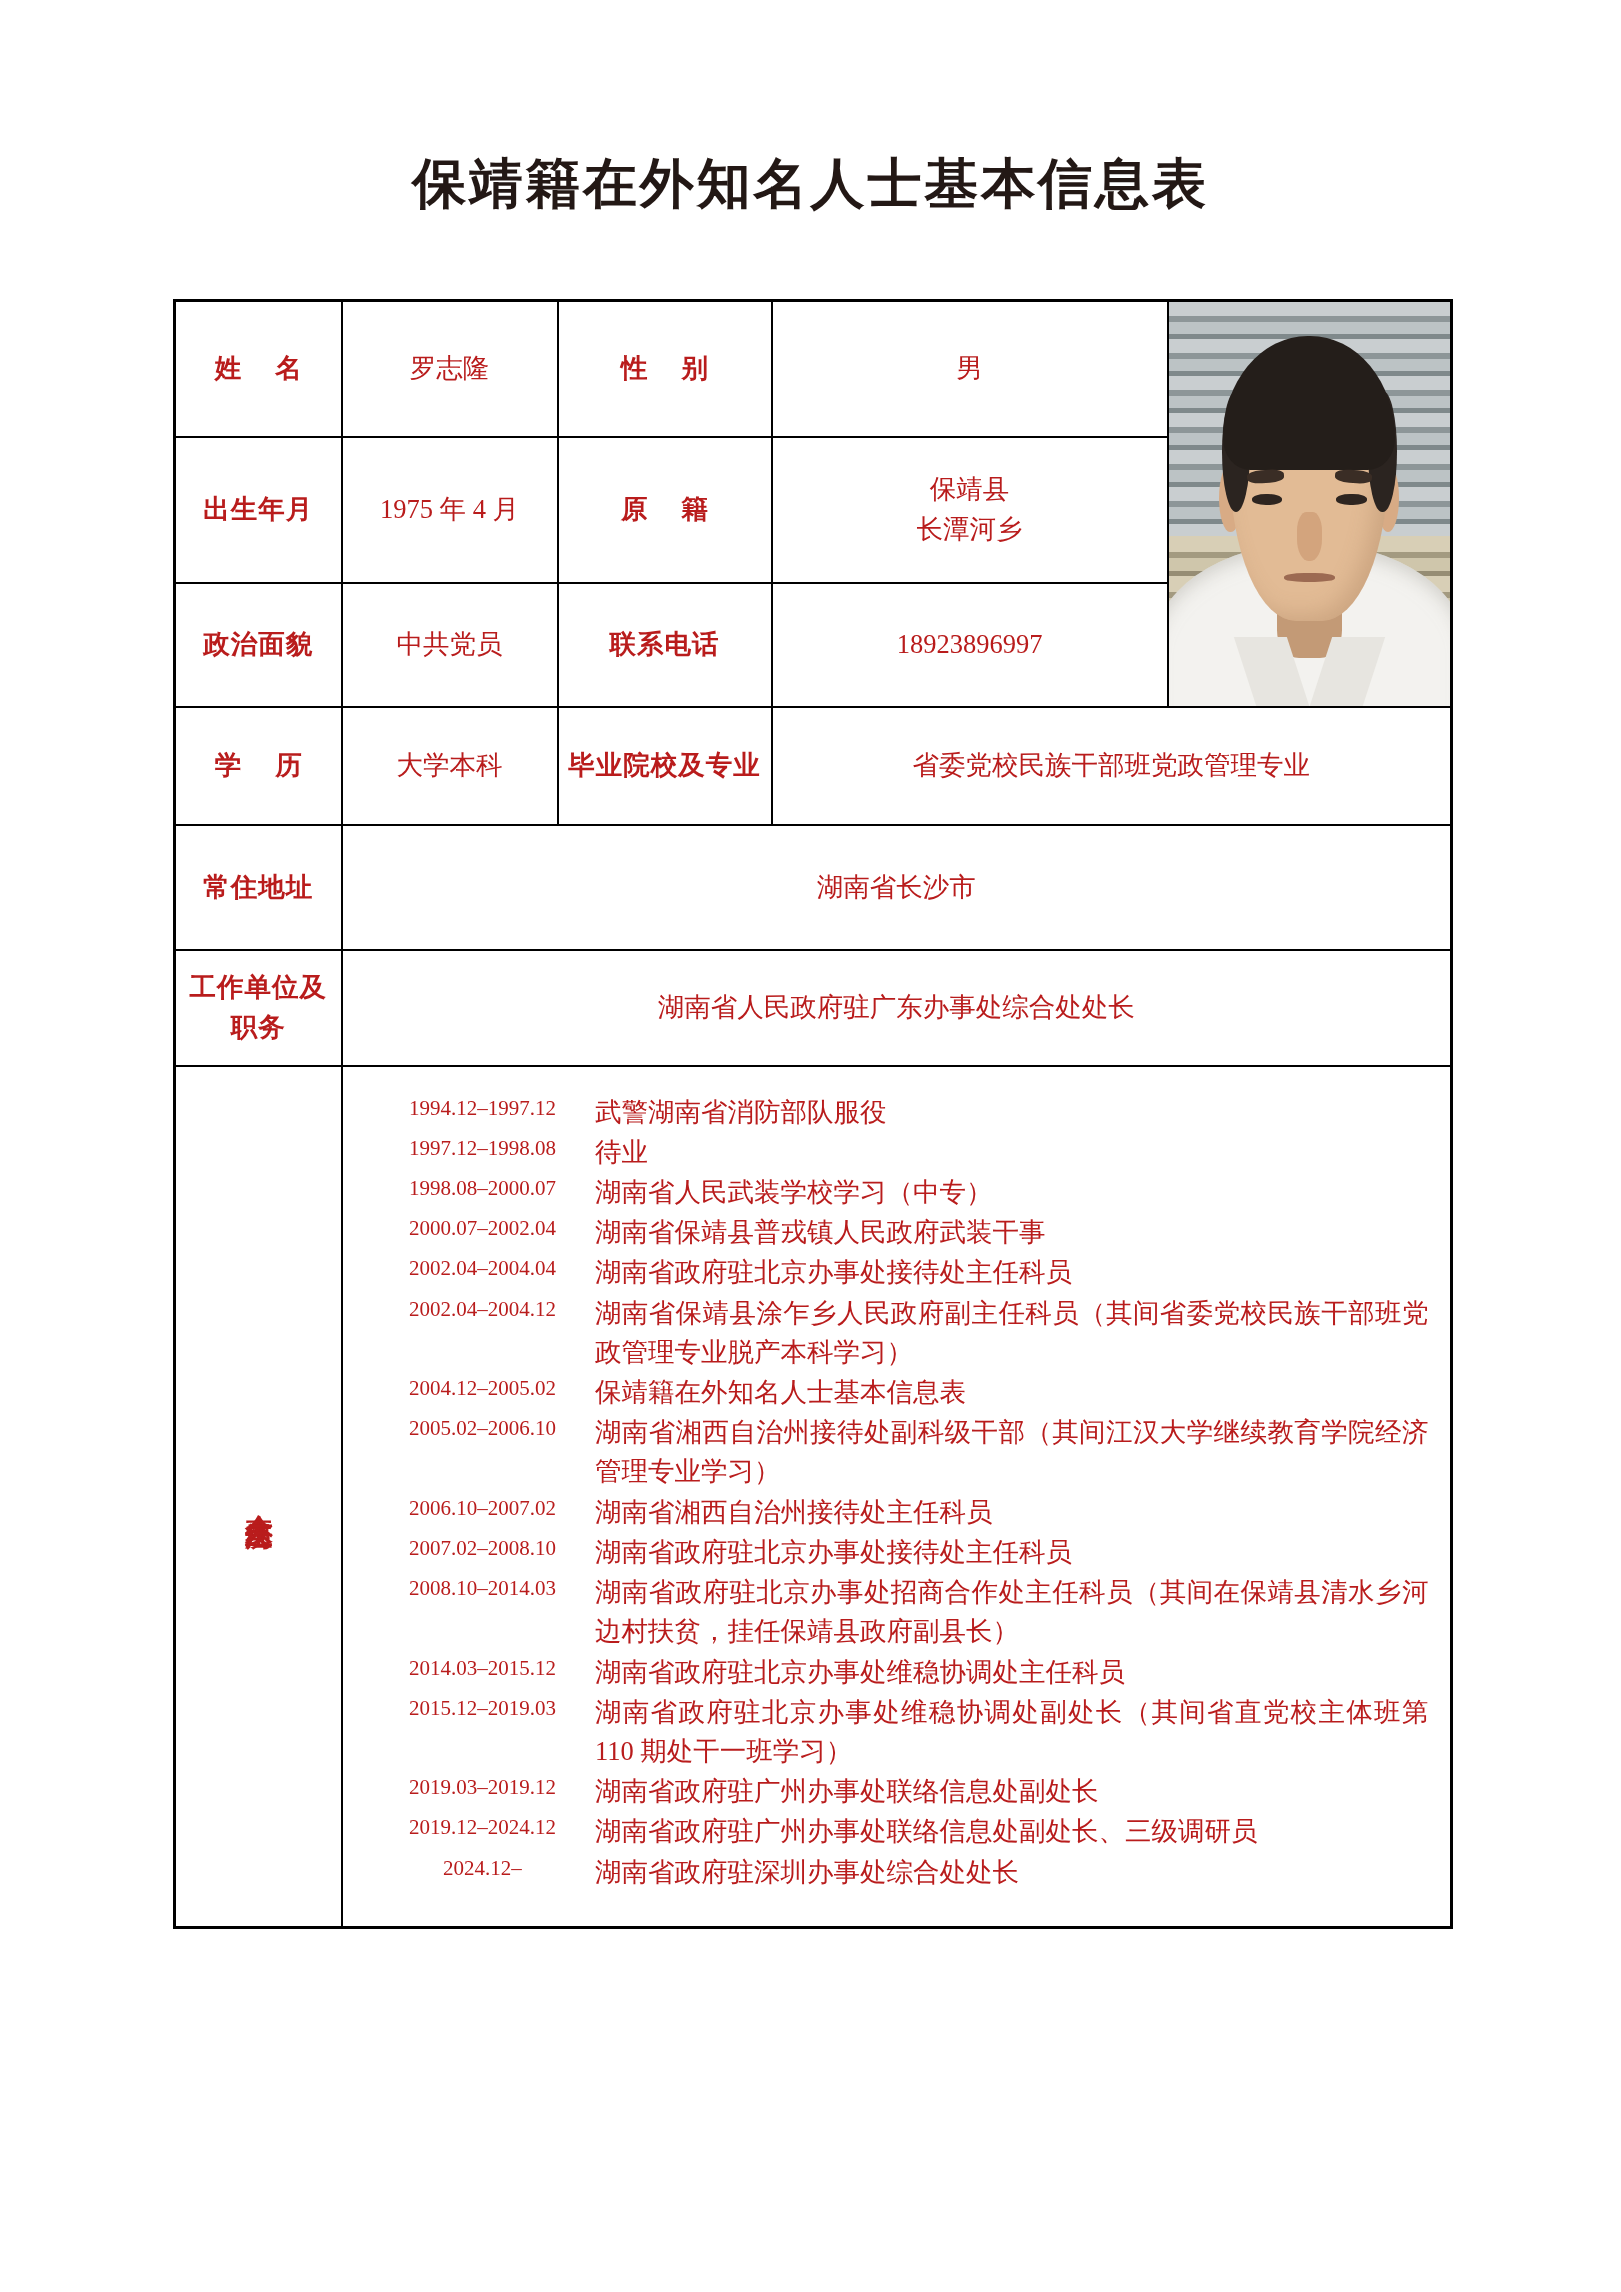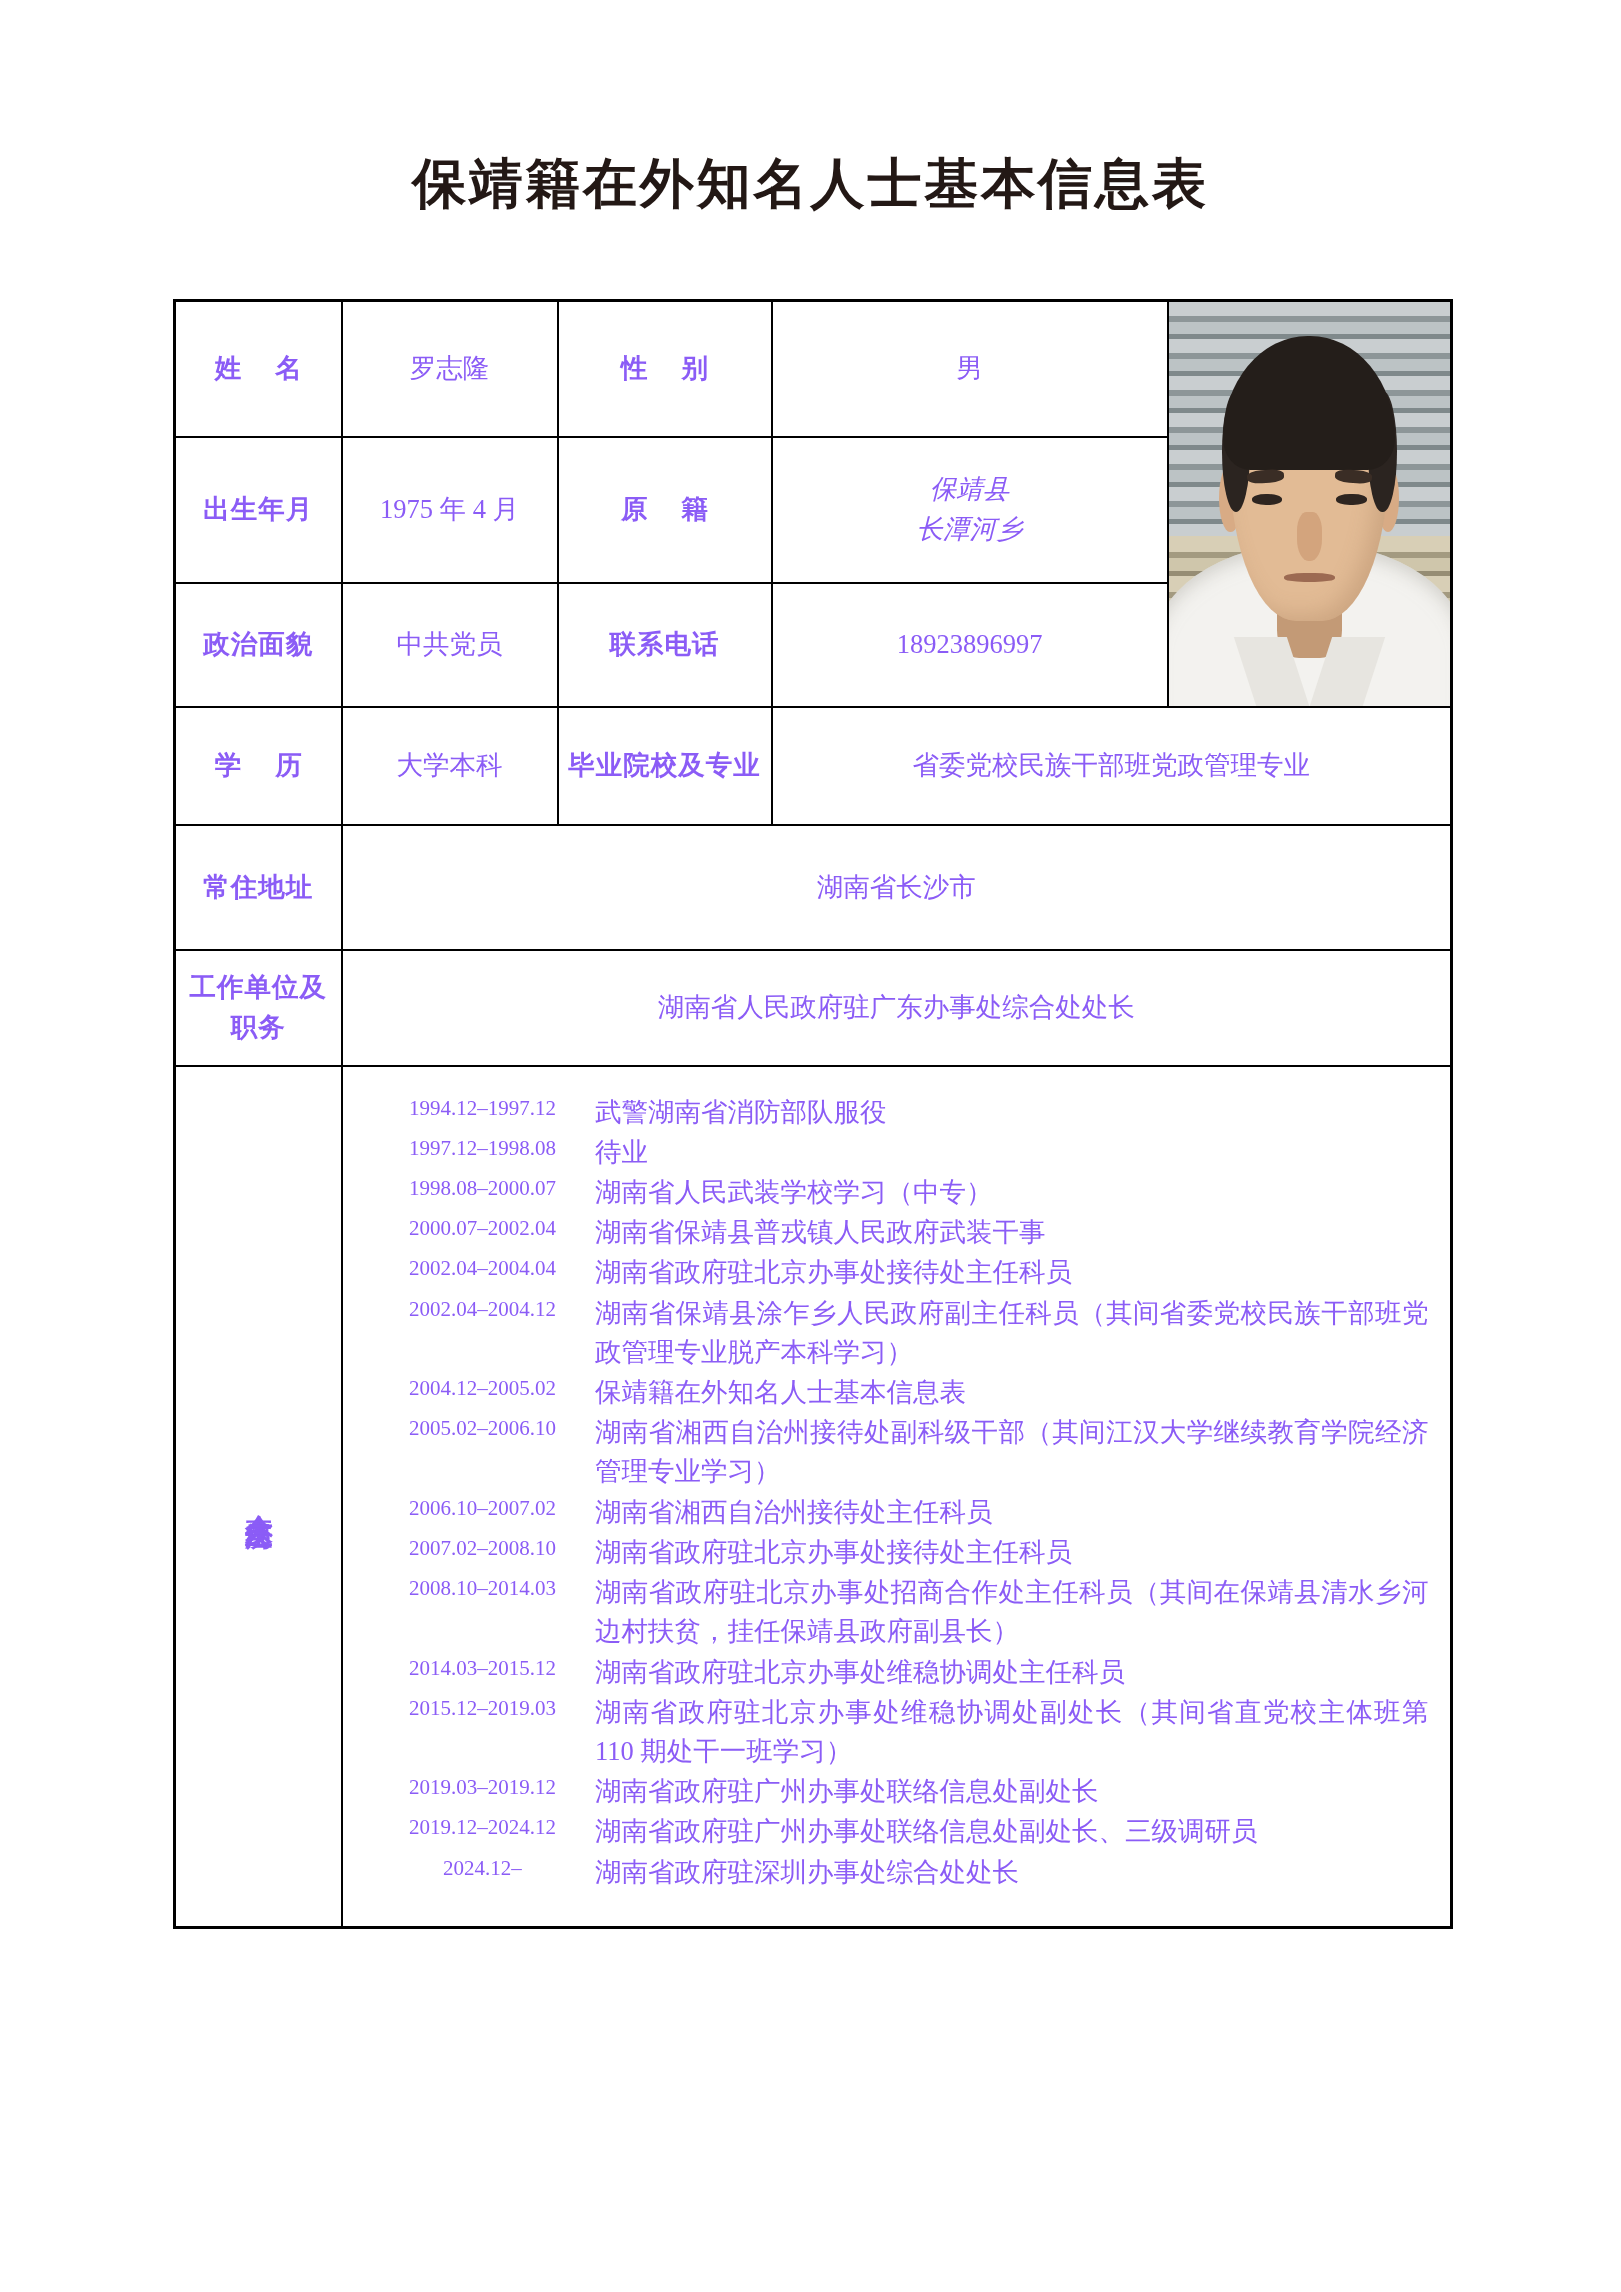--- a/index.html
+++ b/index.html
@@ -46,21 +46,21 @@
     top: 299px;
     width: 1276px;
     border-collapse: collapse;
     table-layout: fixed;
   }
   .info-table td {
     border: 2px solid #000000;
     padding: 0;
     vertical-align: middle;
     text-align: center;
-    color: #8b5cf6;
+    color: #b91c1c;
     font-size: 26.5px;
     line-height: 1.5;
     margin-top: 14px;
   }
   .info-table td.outer-l { border-left-width: 3.9px; }
   .info-table td.outer-r { border-right-width: 3.9px; }
   .info-table tr.first-row td { border-top-width: 3.9px; }
   .info-table tr.last-row td { border-bottom-width: 3.9px; }
 
   .lbl {
@@ -78,21 +78,20 @@
     font-size: 27.4px;
     border-radius: 29px;
   }
   .val-num {
     font-size: 27.4px;
     font-family: "Liberation Serif", "DejaVu Serif", serif;
   }
   .val-two-line {
     font-size: 27.4px;
     line-height: 1.45;
-    font-style: italic;
   }
 
   .r1 { height: 135px; }
   .r2 { height: 145px; border-radius: 6px; }
   .r3 { height: 123px; }
   .r4 { height: 118px; font-family: Liberation Serif, serif; }
   .r5 { height: 125px; }
   .r6 { height: 116px; }
 
   

